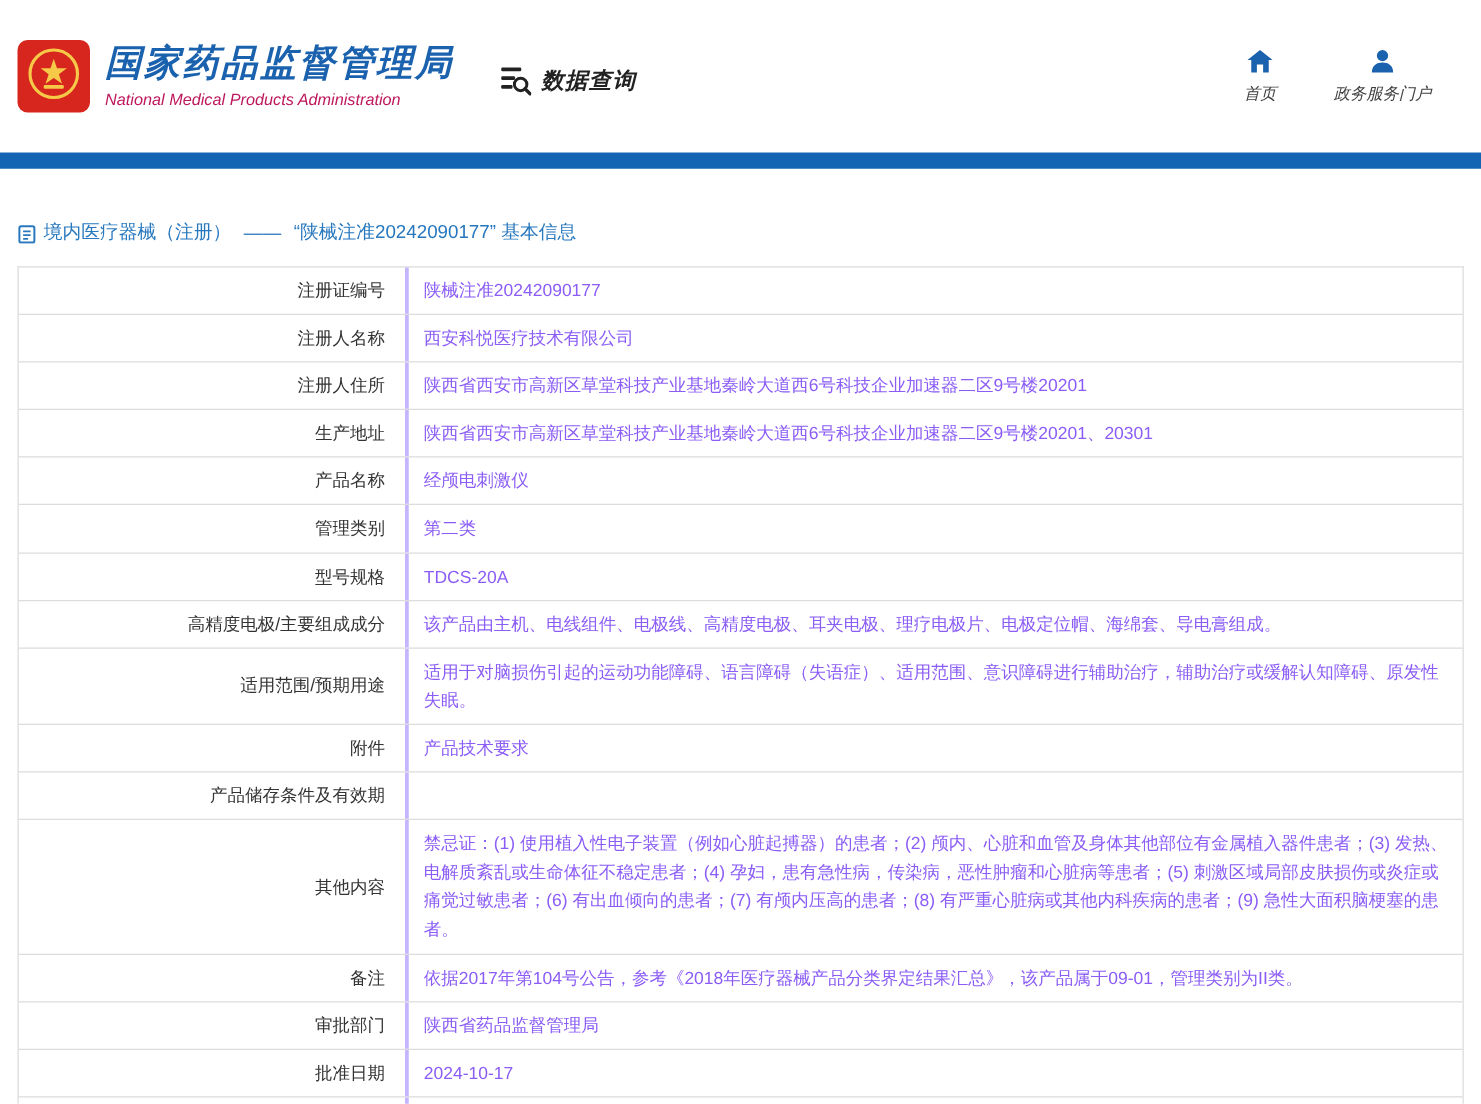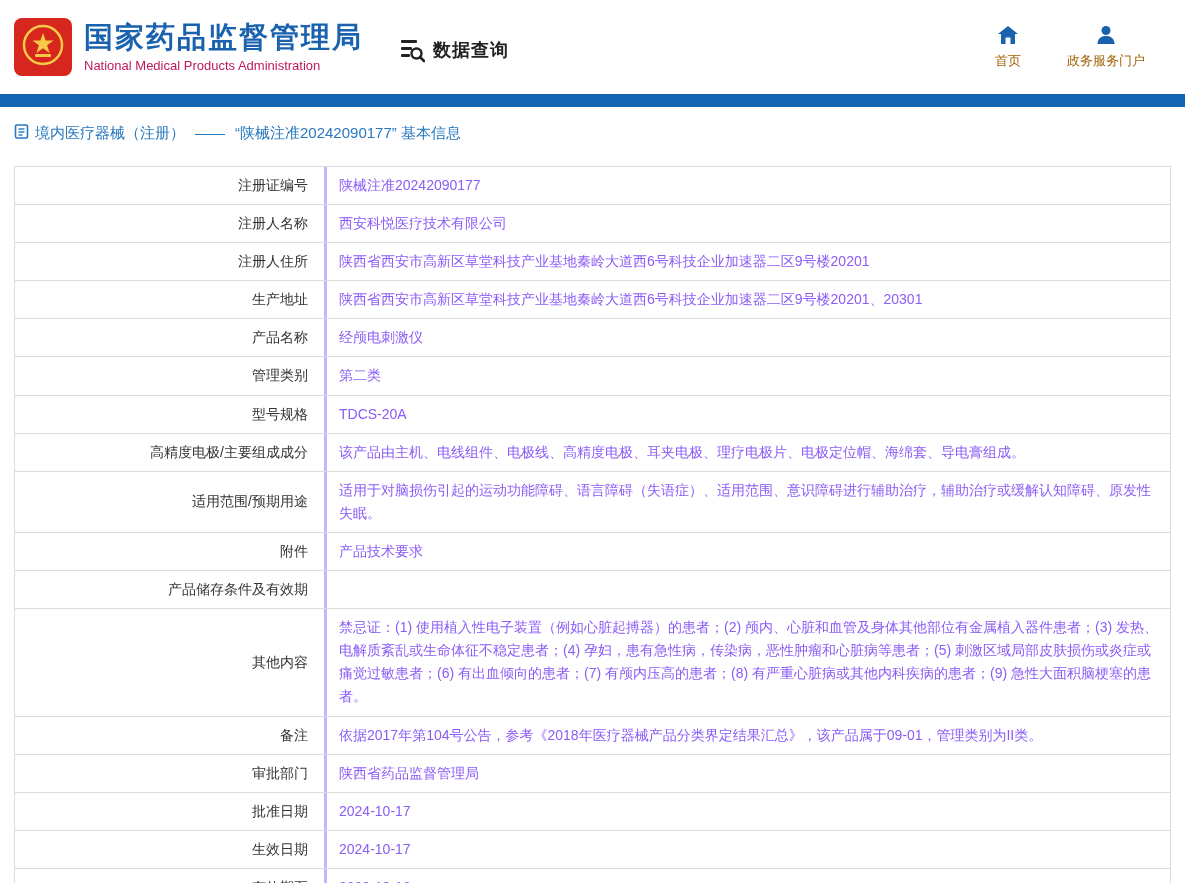--- a/index.html
+++ b/index.html
@@ -1,38 +1,38 @@
 <!DOCTYPE html>
 <html><head>
 <meta charset="utf-8">
 <style>
   * { box-sizing: border-box; margin: 0; padding: 0; }
   html,body { width: 1185px; height: 883px; overflow: hidden; background: #fff;
     font-family: "Liberation Sans", "DejaVu Sans", sans-serif; }
 
   
-  .header { height: 94px; display: flex; align-items: center; padding: 0 26px 0 14px; background: #fff; }
+  .header { height: 122px; display: flex; align-items: center; padding: 0 26px 0 14px; background: #fff; font-style: italic; }
   .logo-box { width: 58px; height: 58px; background: #d7261d; border-radius: 8px;
     display: flex; align-items: center; justify-content: center; flex: 0 0 auto; }
   .brand { margin-left: 12px; }
   .brand-title { color: #1a61ae; font-size: 29px; font-weight: bold; letter-spacing: 2px; line-height: 1.15; }
   .brand-sub { color: #be185d; font-size: 13px; margin-top: 4px; }
   .query-block { display: flex; align-items: center; margin-left: 36px; margin-top: 6px; }
   .query-icon { width: 26px; height: 26px; margin-right: 8px; }
   .query-label { font-size: 18px; color: #222; font-weight: bold; letter-spacing: 1px; }
   .header-spacer { flex: 1; }
   .top-nav { display: flex; align-items: center; gap: 46px; margin-right: 14px; }
   .nav-item { display: flex; flex-direction: column; align-items: center; cursor: pointer; }
   .nav-icon { width: 22px; height: 22px; }
-  .nav-label { font-size: 13px; color: #a16207; margin-top: 6px; white-space: nowrap; }
+  .nav-label { font-size: 13px; color: #404040; margin-top: 6px; white-space: nowrap; }
 
   .blue-bar { height: 13px; background: #1464b4; }
 
   
-  .breadcrumb { display: flex; align-items: flex-start; padding: 0 14px; margin-top: 17px; height: 24px; }
+  .breadcrumb { display: flex; align-items: flex-end; padding: 0 14px; margin-top: 36px; height: 24px; }
   .crumb-icon { width: 15px; height: 15px; margin-right: 6px; }
   .crumb-text { font-size: 15px; color: #2878be; }
   .crumb-sep { font-size: 15px; color: #2878be; margin: 0 10px; }
 
   
   .info-table { margin: 18px 14px 0 14px; border: 1px solid #dcdcdc; border-bottom: none; }
   .row { display: flex; border-bottom: 1px solid #dcdcdc; }
   .cell { padding: 7px 12px; font-size: 14px; color: #8b5cf6; line-height: 1.65; display: flex; align-items: center; min-height: 33px; }
   .cell.label { width: 312px; flex: 0 0 312px; justify-content: flex-end; text-align: right;
     border-right: 3px solid #c4b5fd; padding-right: 16px; color: #333; }

